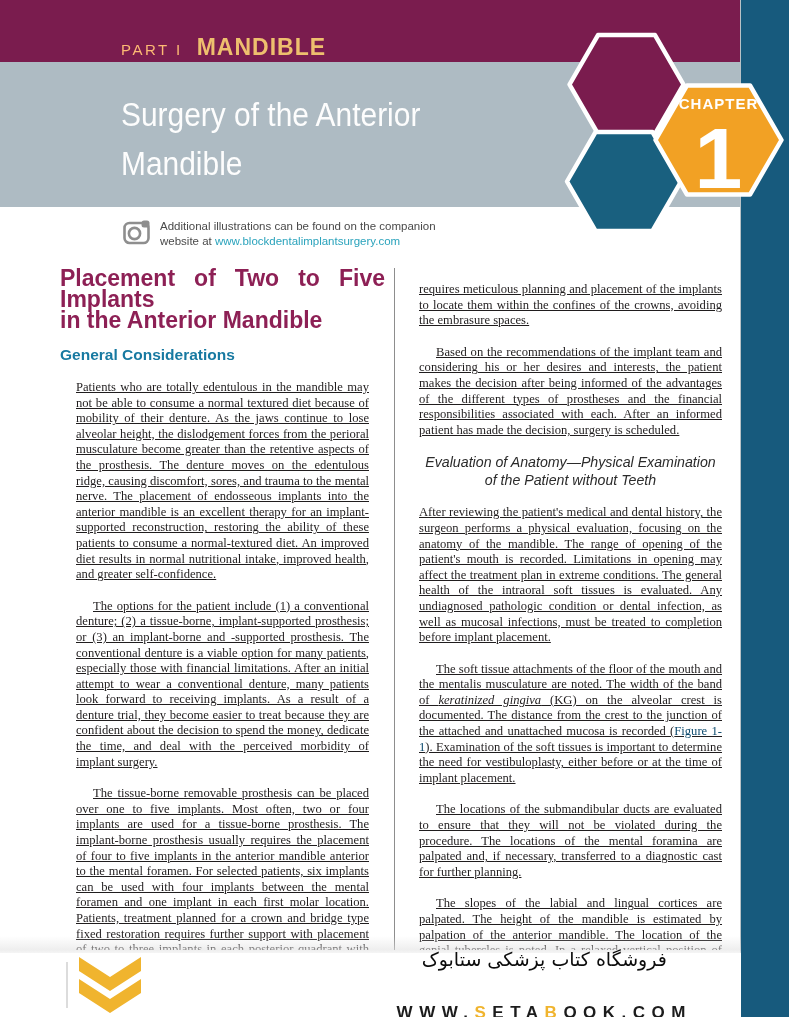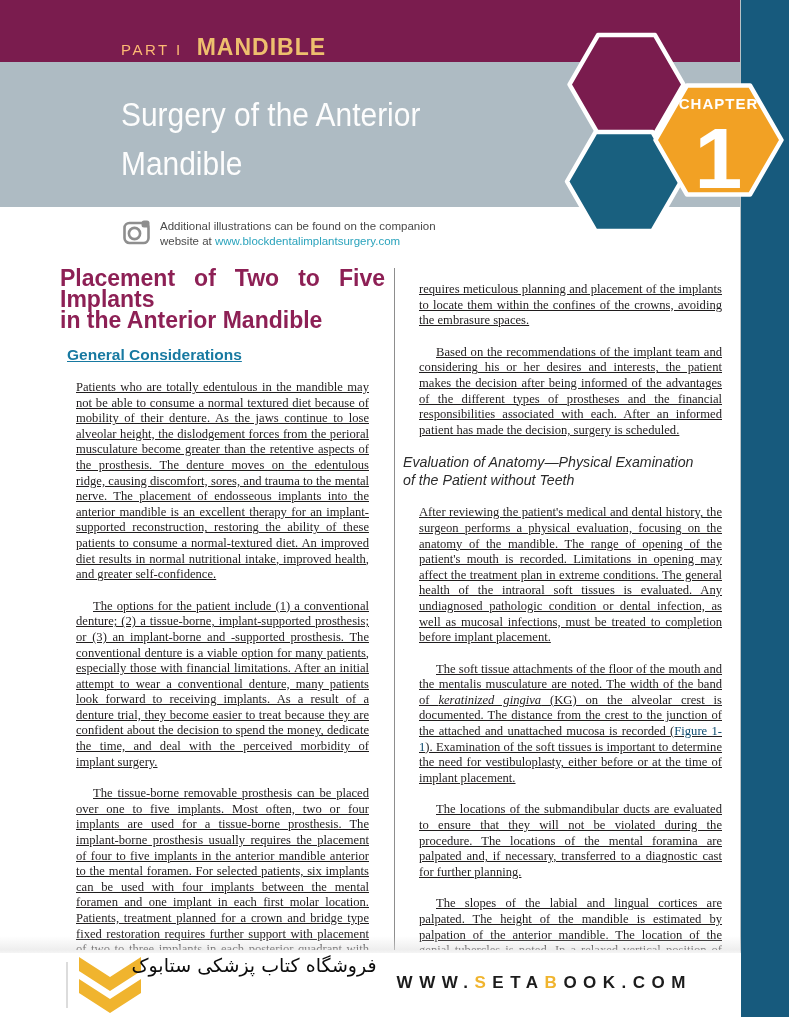--- a/index.html
+++ b/index.html
@@ -50,46 +50,46 @@
   .col-divider { width:1px; background:#8d8d8d; margin:2px 8px 0 9px; }
   .col-right { width:335px; }
   .col p { margin:16px;text-decoration:underline; }
   .col p.indent { text-indent:17px; }
   .h1-maroon {
     font-family:"Liberation Sans",sans-serif; color:#8d2055;
     font-size:23px; line-height:21px; font-weight:bold; margin:2px 0 15px 0;
   }
   .h2-teal {
     font-family:"Liberation Sans",sans-serif; color:#1779a1;
-    font-size:15.5px; line-height:18px; font-weight:bold; margin:0 0 8px 7px;text-decoration:underline;
+    font-size:15.5px; line-height:18px; font-weight:bold; margin:0 0 8px 0;
   }
   .h3-italic {
     font-family:"Liberation Sans",sans-serif; font-style:italic; color:#2b2b2b;
-    font-size:14.2px; line-height:17.5px; font-weight:400; margin:13px 0 9px 0; text-align:left;
+    font-size:14.2px; line-height:17.5px; font-weight:400; margin:13px 0 9px 0; text-align:center;
   }
   .fig-link { color:#0c4a6e; text-decoration:none; }
   .italic { font-style:italic; }
 
   
   .bottom-fade {
     position:absolute; left:0; top:936px; width:741px; height:20px; z-index:3;
     background:linear-gradient(to bottom, rgba(255,255,255,0) 0%, rgba(224,224,224,0.55) 70%, rgba(252,252,252,0.95) 100%);
   }
 
   
   .footer { position:absolute; left:0; top:953px; width:741px; height:64px; background:#ffffff; z-index:4; }
   .footer-logo { position:absolute; left:66px; top:2px; display:flex; align-items:center; gap:11px; height:60px; }
   .logo-block { direction:rtl; text-align:center; }
   .logo-word { font-family:"DejaVu Sans",sans-serif; font-size:29px; font-weight:bold; line-height:32px; white-space:nowrap; }
   .logo-word .w-yellow { color:#f0b42e; }
   .logo-word .w-gray { color:#a3a3a3; }
   .logo-word .w-mark { color:#a3a3a3; font-size:22px; }
   .logo-subtitle { font-family:"DejaVu Sans",sans-serif; font-size:11.5px; color:#9b9b9b; margin-top:1px; }
   .logo-divider { width:2px; height:46px; background:#dcdcdc; }
-  .footer-right { position:absolute; right:49px; top:0; height:64px; display:flex; align-items:flex-start; justify-content:center; gap:20px; }
+  .footer-right { position:absolute; right:49px; top:0; height:64px; display:flex; flex-direction:column; align-items:center; justify-content:center; gap:12px; }
   .store-title { font-family:"DejaVu Sans",sans-serif; direction:rtl; font-size:19px; color:#0c0c0c; line-height:24px; }
   .footer-url { font-family:"Liberation Sans",sans-serif; font-size:17px; font-weight:bold; letter-spacing:6.5px; color:#1c1c1c; white-space:nowrap;margin-top:20px; }
   .footer-url .u-accent { color:#f0b42e; }
 </style>
 </head>
 <body>
 
 <div class="page">
 
   <div class="teal-bar"></div>

